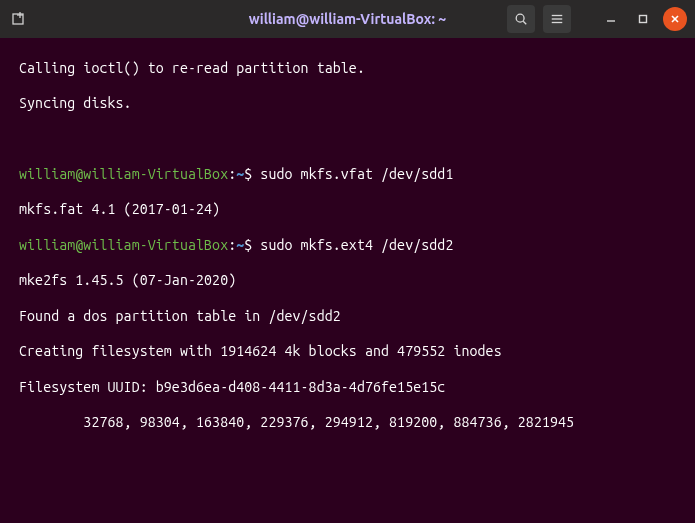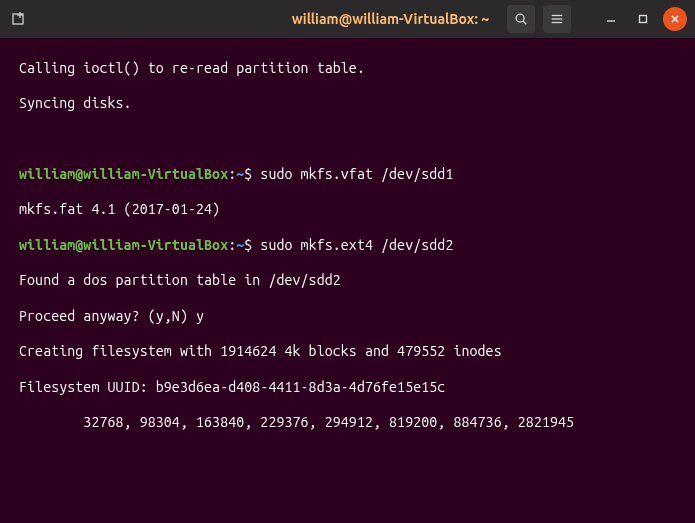--- a/index.html
+++ b/index.html
@@ -36,25 +36,24 @@
       align-items: center;
       justify-content: center;
       color: #d0d0d0;
       cursor: pointer;
       border-radius: 4px;
     }
     .titlebar-title {
       position: absolute;
       left: 50%;
       transform: translateX(-50%);
-      color: #fdba74;
+      color: #c4b5fd;
       font-family: 'Ubuntu', sans-serif;
       font-size: 14px;
       font-weight: bold;
-      margin-left: 43px;
     }
     .titlebar-right {
       margin-left: auto;
       display: flex;
       align-items: center;
       gap: 8px;
     }
     .tb-btn {
       width: 28px;
       height: 28px;
@@ -87,21 +86,21 @@
       font-size: 14.2px;
       letter-spacing: 0.1px;
     }
     .line {
       display: block;
       min-height: 17px;
       margin-left: 11px;
     }
     .prompt-user {
       color: #6fbd4b;
-      font-weight: bold;
+      font-weight: normal;
       text-align: right;
     }
     .prompt-colon {
       color: #ffffff;
     }
     .prompt-path {
       color: #5294cf;
       font-weight: bold;
     }
   </style>
@@ -153,22 +152,22 @@
   </div>
 </div>
 
 <div class="terminal">
 <span class="line">Calling ioctl() to re-read partition table.</span>
 <span class="line">Syncing disks.</span>
 <span class="line"></span>
 <span class="line"><span class="prompt-user">william@william-VirtualBox</span><span class="prompt-colon">:</span><span class="prompt-path">~</span><span class="prompt-colon">$</span><span> sudo mkfs.vfat /dev/sdd1</span></span>
 <span class="line">mkfs.fat 4.1 (2017-01-24)</span>
 <span class="line"><span class="prompt-user">william@william-VirtualBox</span><span class="prompt-colon">:</span><span class="prompt-path">~</span><span class="prompt-colon">$</span><span> sudo mkfs.ext4 /dev/sdd2</span></span>
+<span class="line">mke2fs 1.45.5 (07-Jan-2020)</span>
 <span class="line">Found a dos partition table in /dev/sdd2</span>
-<span class="line">Proceed anyway? (y,N) y</span>
 <span class="line">Creating filesystem with 1914624 4k blocks and 479552 inodes</span>
 <span class="line">Filesystem UUID: b9e3d6ea-d408-4411-8d3a-4d76fe15e15c</span>
 <span class="line">        32768, 98304, 163840, 229376, 294912, 819200, 884736, 2821945</span>
 <span class="line"></span>
 
 
 
 
 
 

